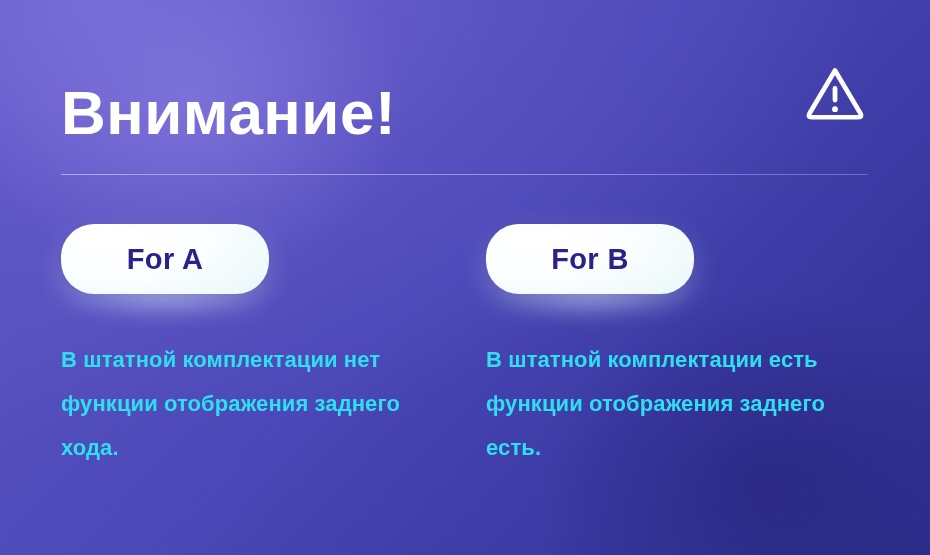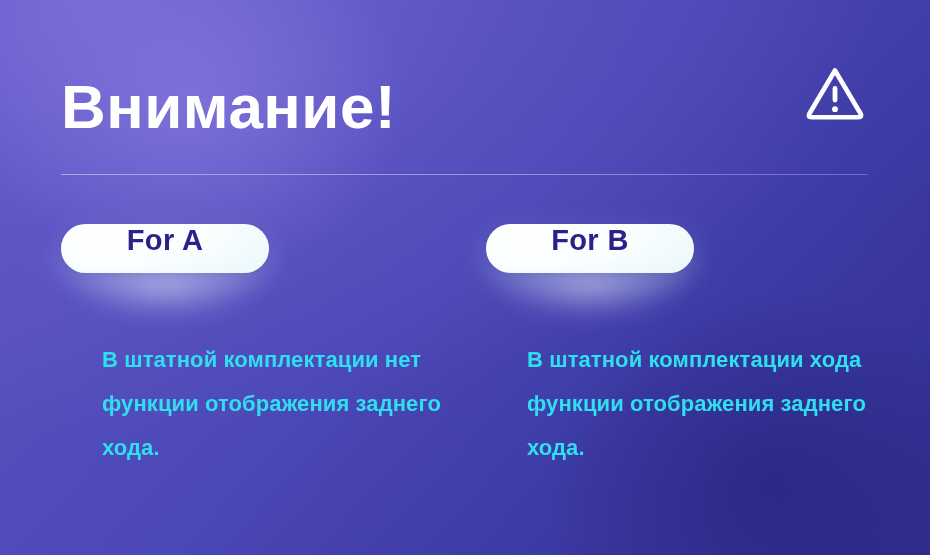--- a/index.html
+++ b/index.html
@@ -50,21 +50,21 @@
   #header {
     position: absolute;
     left: 61px;
     top: 52px;
     right: 62px;
     height: 92px;
   }
   #page-title {
     position: absolute;
     left: 0;
-    top: 12px;
+    top: 18px;
     margin: 0;
     font-size: 62px;
     line-height: 86px;
     font-weight: 700;
     letter-spacing: 0.5px;
     color: #ffffff;
     white-space: nowrap;
   }
   #warning-icon {
     position: absolute;
@@ -109,48 +109,48 @@
     border-radius: 50%;
     background: radial-gradient(closest-side, rgba(232,240,255,0.50), rgba(226,236,255,0.16) 55%, rgba(220,232,255,0.0) 80%);
     filter: blur(10px);
     pointer-events: none;
   }
   .pill {
     position: absolute;
     left: 0;
     top: 0;
     width: 208px;
-    height: 49px;
+    height: 70px;
     border-radius: 33px;
     background:
       radial-gradient(120% 150% at 22% 18%, #ffffff 0%, #fbfeff 40%, #eef9fb 72%, #e6f5f8 100%);
     box-shadow:
       0 10px 26px rgba(210,230,255,0.30),
       0 2px 8px rgba(30,26,110,0.22);
     display: flex;
+    align-items: center;
     justify-content: center;
     box-sizing: border-box;
   }
   .pill-label {
     font-size: 29px;
     font-weight: 700;
     letter-spacing: 0.4px;
     color: #2e2089;
     white-space: nowrap;
   }
 
   .column-body {
     margin-top: 49px;
     font-size: 22px;
     line-height: 44px;
     font-weight: 700;
     color: #2fdfef;
     letter-spacing: 0.1px;
     width: 392px;
-    margin-left: 41px;
   }
   #column-b .column-body { width: 392px; }
 </style>
 </head>
 <body>
 
 <div id="slide">
 
   <div id="glow-topleft"></div>
   <div id="glow-bottomright"></div>
@@ -179,16 +179,16 @@
     <p class="column-body">В штатной комплектации нет функции отображения заднего хода.</p>
   </div>
 
   <div id="column-b" class="column">
     <div class="pill-wrap">
       <div class="pill-glow"></div>
       <div class="pill">
         <span class="pill-label">For B</span>
       </div>
     </div>
-    <p class="column-body">В штатной комплектации хода функции отображения заднего хода.</p>
+    <p class="column-body">В штатной комплектации есть функции отображения заднего есть.</p>
   </div>
 
 </div>
 
 </body></html>

